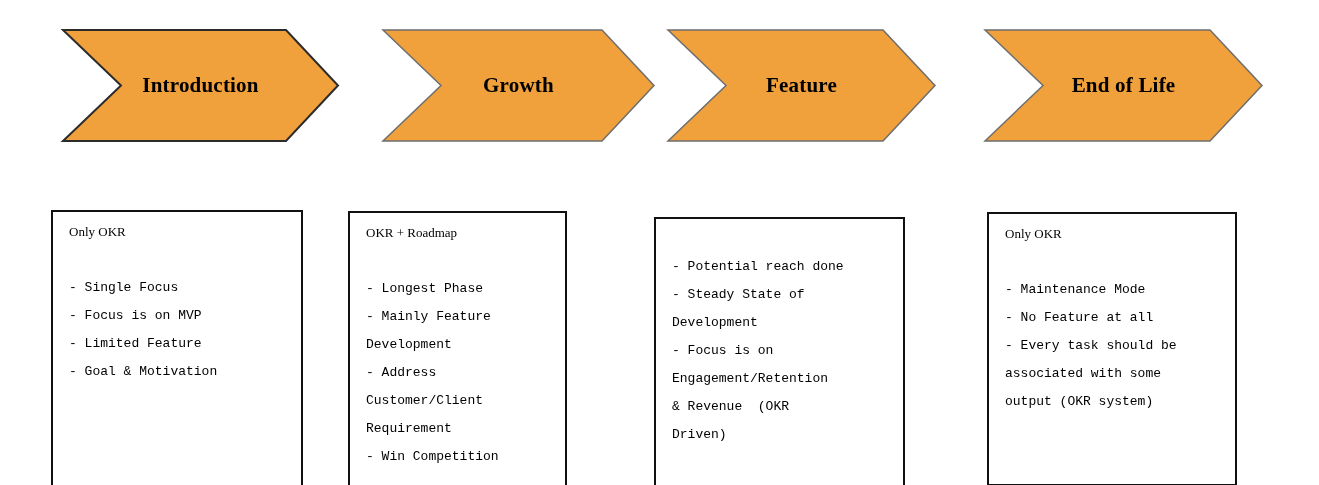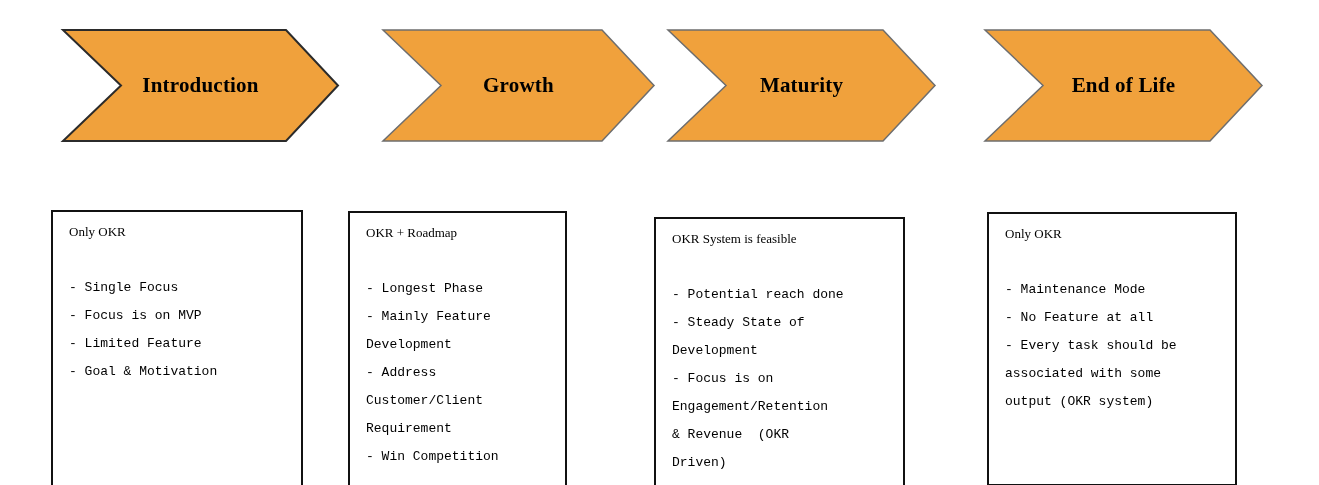--- a/index.html
+++ b/index.html
@@ -63,21 +63,21 @@
   <svg width="271" height="111" viewBox="0 0 271 111">
     <polygon points="0,0 219,0 271,55.5 219,111 0,111 58,55.5" stroke-width="1.5" stroke-linejoin="miter" fill="#F0A13C" stroke="#6E6E6E"></polygon>
   </svg>
   <div class="arrow-label">Growth</div>
 </div>
 
 <div class="stage-arrow" id="arrow-3">
   <svg width="267" height="111" viewBox="0 0 267 111">
     <polygon points="0,0 215,0 267,55.5 215,111 0,111 58,55.5" stroke-width="1.5" stroke-linejoin="miter" fill="#F0A13C" stroke="#6E6E6E"></polygon>
   </svg>
-  <div class="arrow-label">Maturity</div>
+  <div class="arrow-label">Feature</div>
 </div>
 
 <div class="stage-arrow" id="arrow-4">
   <svg width="277" height="111" viewBox="0 0 277 111">
     <polygon points="0,0 225,0 277,55.5 225,111 0,111 58,55.5" stroke-width="1.5" stroke-linejoin="miter" fill="#F0A13C" stroke="#6E6E6E"></polygon>
   </svg>
   <div class="arrow-label">End of Life</div>
 </div>
 
 <div class="detail-box" id="box-1">
@@ -93,21 +93,20 @@
   <div class="box-body">- Longest Phase
 - Mainly Feature
 Development
 - Address
 Customer/Client
 Requirement
 - Win Competition</div>
 </div>
 
 <div class="detail-box" id="box-3">
-  <div class="box-title">OKR System is feasible</div>
   <div class="box-body">- Potential reach done
 - Steady State of
 Development
 - Focus is on
 Engagement/Retention
 &amp; Revenue  (OKR
 Driven)</div>
 </div>
 
 <div class="detail-box" id="box-4">

